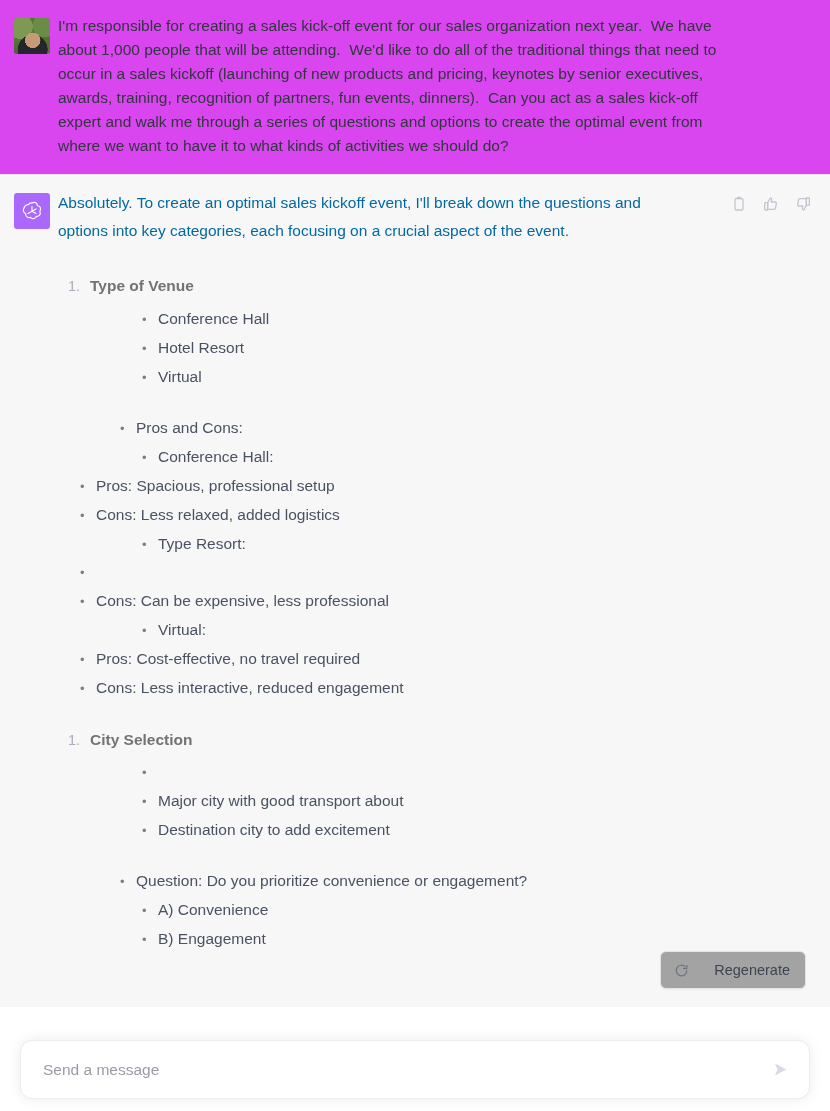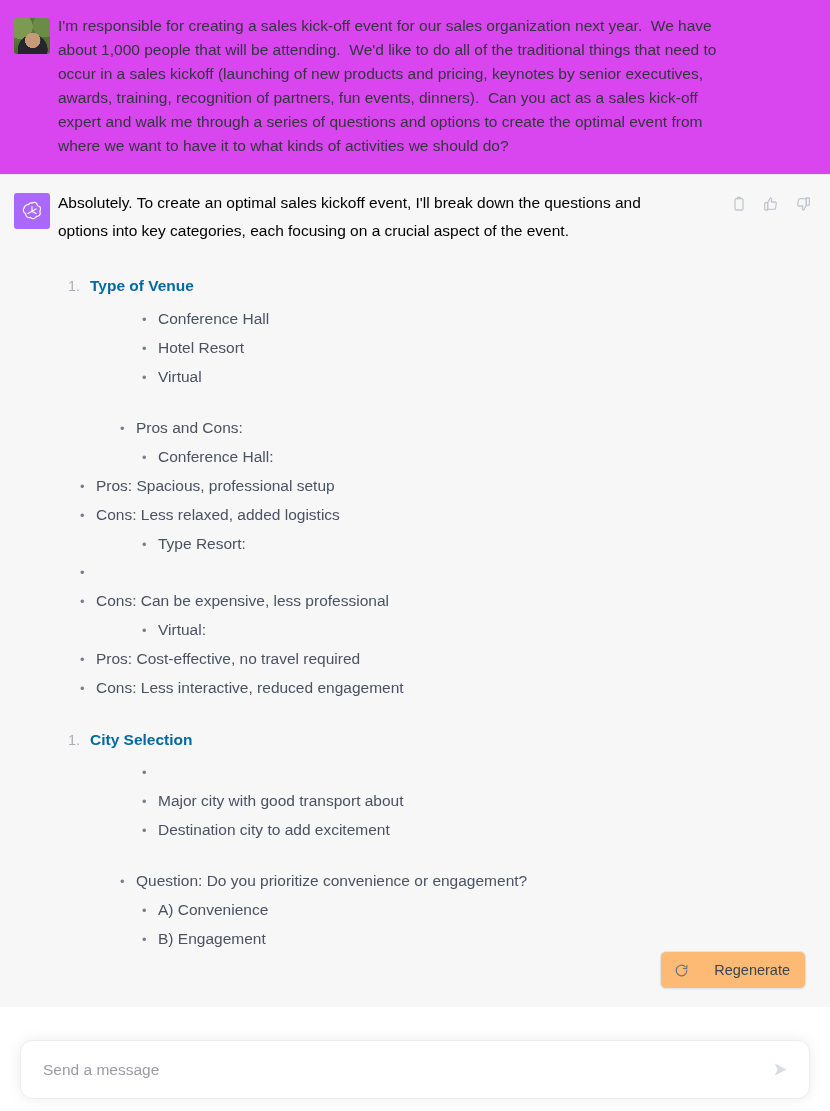--- a/index.html
+++ b/index.html
@@ -88,21 +88,21 @@
     line-height: 24px;
     color: #343541;
     max-width: 672px;
     white-space: pre-wrap;
   }
 
   
   .assistant-intro {
     font-size: 15.5px;
     line-height: 28px;
-    color: #000000;
+    color: #0369a1;
     max-width: 610px;
     margin-bottom: 30px;
   }
 
   .section-heading {
     font-size: 24px;
     font-weight: bold;
     color: #1b2033;
     letter-spacing: -0.2px;
     margin: 0 0 22px 2px;
@@ -119,21 +119,21 @@
   .num-marker {
     width: 22px;
     flex: 0 0 22px;
     font-size: 14.5px;
     color: #a9aeba;
     margin-left: 10px;
   }
   .num-label {
     font-size: 15.5px;
     font-weight: bold;
-    color: #0369a1;
+    color: #737373;
     line-height: 22px;
   }
 
   
   ul.blist { list-style: none; }
 
   ul.blist > li {
     display: flex;
     align-items: baseline;
     font-size: 15.5px;
@@ -176,21 +176,21 @@
   .action-btn svg { width: 16px; height: 16px; display: block; }
 
   
   .regenerate {
     position: absolute;
     right: 24px;
     bottom: 18px;
     display: inline-flex;
     align-items: center;
     gap: 25px;
-    background: #fdba74;
+    background: #a3a3a3;
     border: 1px solid #e3e3e8;
     border-radius: 6px;
     padding: 10px 15px 10px 13px;
     font-size: 14.5px;
     color: #3d4451;
     cursor: pointer;
     box-shadow: 0 1px 2px rgba(16,24,40,.04);
   }
   .regenerate svg { width: 15px; height: 15px; display: block; }
 

